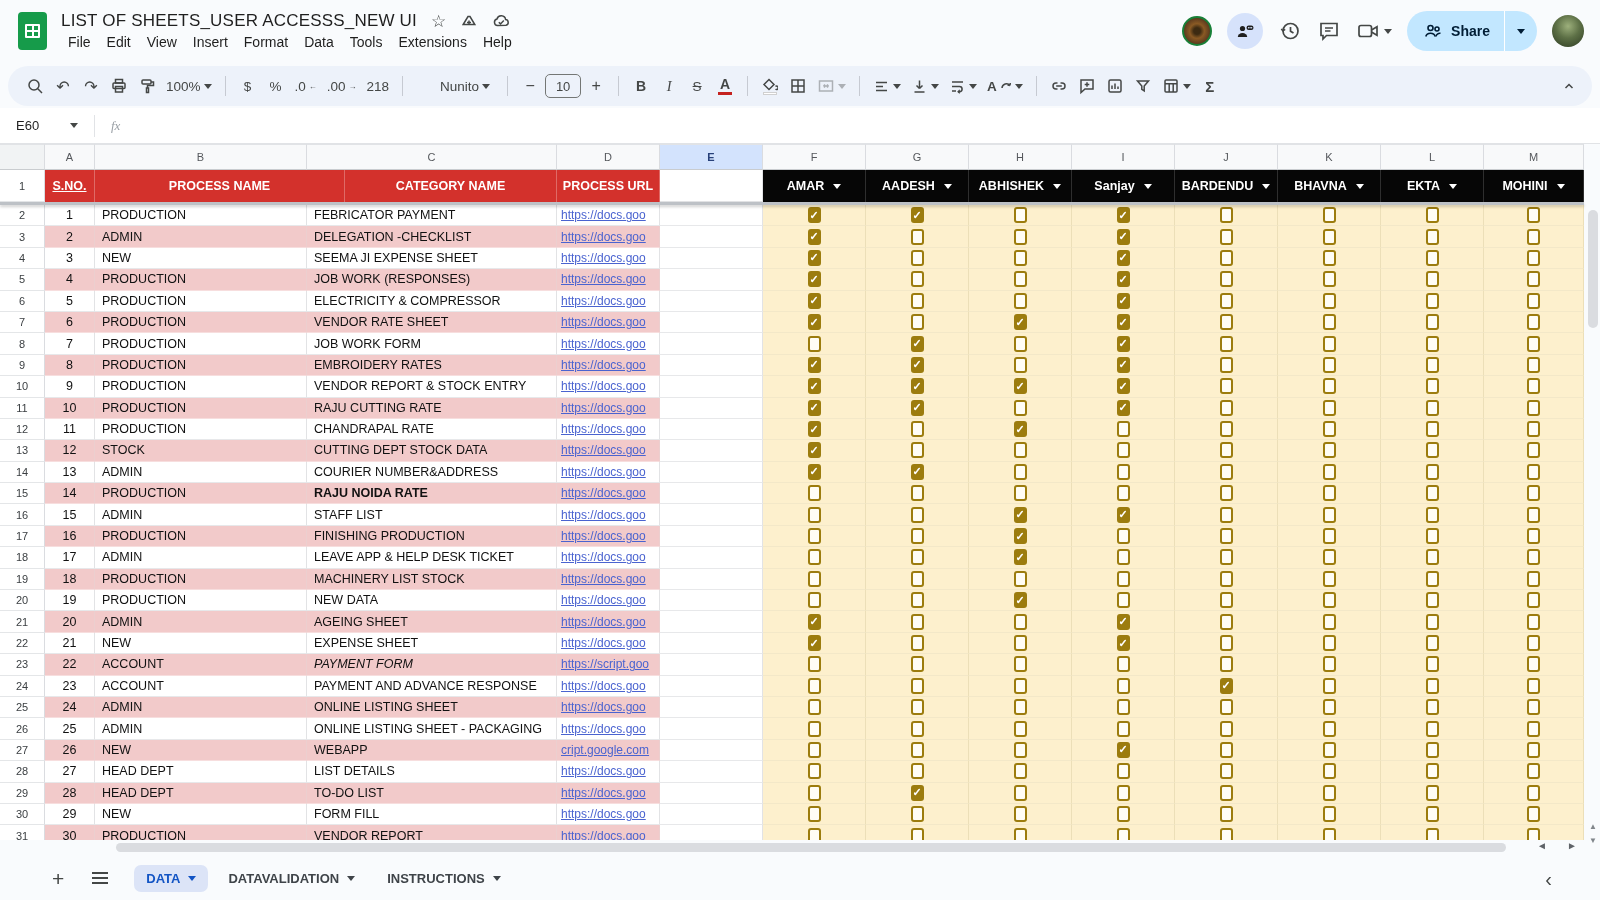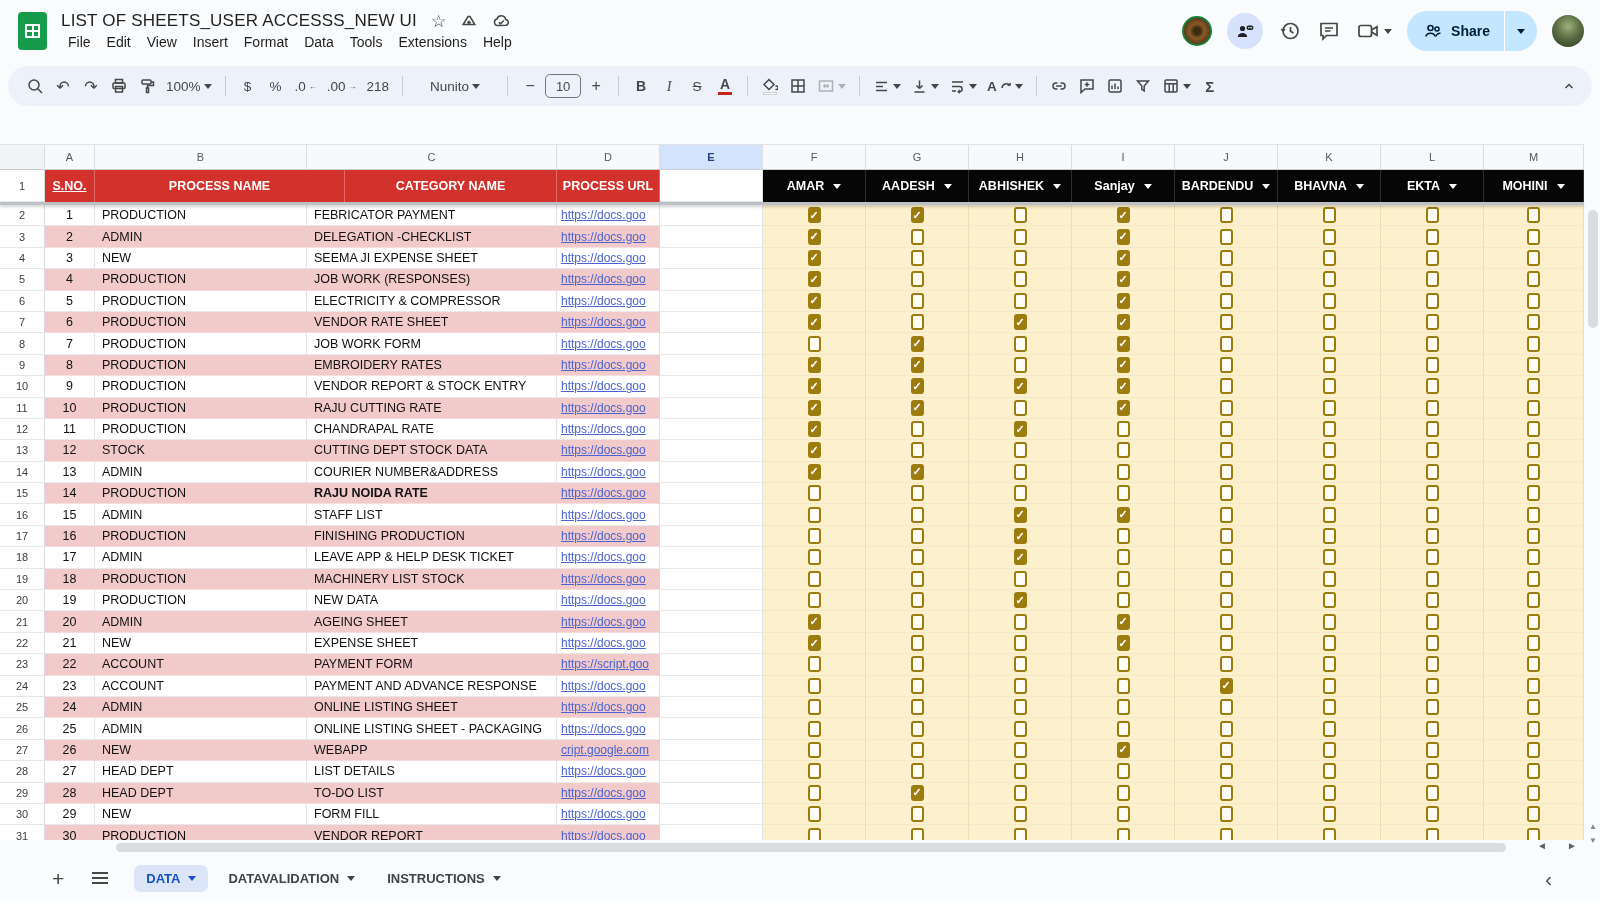--- a/index.html
+++ b/index.html
@@ -33,21 +33,21 @@
   #share-caret .caret-dn { border-top-color:#001d35; }
   #user-avatar { width:32px; height:32px; border-radius:50%; background:radial-gradient(circle at 50% 35%, #9db07c 0%, #5d7046 45%, #2c3a22 100%); cursor:pointer; }
 
   
   #toolbar { position:absolute; left:8px; top:66px; width:1584px; height:40px; background:#edf2fa; border-radius:20px; display:flex; align-items:center; padding:0 10px 0 14px; gap:2px; }
   .tb-btn { min-width:26px; height:28px; display:flex; align-items:center; justify-content:center; border-radius:4px; color:#444746; font-size:13px; cursor:pointer; padding:0 4px; gap:3px; }
   .tb-txt { font-size:13.5px; color:#444746; }
   .tb-div { width:1px; height:20px; background:#c6cad2; margin:0 7px; }
   .tb-svg { stroke:#444746; fill:none; stroke-width:1.5; }
   .glyph { font-size:16px; color:#444746; }
-  #font-name-btn { min-width:86px; justify-content:center; padding:0 8px; }
+  #font-name-btn { min-width:86px; justify-content:flex-end; padding:0 8px; }
   #font-size-box { width:36px; height:24px; border:1px solid #747775; border-radius:5px; display:flex; align-items:center; justify-content:center; font-size:13px; color:#444746; background:transparent; }
   .b-b { font-weight:800; font-size:14px; }
   .b-i { font-style:italic; font-size:14.5px; font-family:"Liberation Serif", serif; }
   .b-s { text-decoration:line-through; font-size:13.5px; }
   .b-a { font-size:14px; font-weight:600; line-height:1; display:flex; flex-direction:column; align-items:center; }
   .b-a .bar { width:14px; height:3px; margin-top:1px; }
   .bar-red { background:#c5221f; }
   .bar-white { background:#fff; border:1px solid #d0d0d0; }
   .dim { opacity:.38; }
   #tb-collapse { margin-left:auto; }
@@ -330,20 +330,28 @@
         <span class="caret-dn"></span>
       </span>
     <span class="tb-btn" style="font-size:15px;font-weight:600">Σ</span>
     <span class="tb-btn" id="tb-collapse">
         <svg class="tb-svg" width="16" height="16" viewBox="0 0 16 16">
           <path d="M4.5 10 L8 6.5 L11.5 10"></path>
         </svg>
       </span>
   </div>
 
+  <div id="formulabar">
+    <div id="namebox">
+      <span id="cell-ref">E60</span>
+      <span class="caret-dn"></span>
+    </div>
+    <div class="fb-div"></div>
+    <span id="fx">fx</span>
+  </div>
 
   <div id="grid">
     <div id="colheaders">
         <div class="ch corner" style="width: 45px;"></div>
         <div class="ch" style="width: 50px;">A</div>
         <div class="ch" style="width: 212px;">B</div>
         <div class="ch" style="width: 250px;">C</div>
         <div class="ch" style="width: 103px;">D</div>
         <div class="ch sel" style="width: 103px;">E</div>
         <div class="ch" style="width: 103px;">F</div>
@@ -1108,21 +1116,21 @@
             <div class="box"></div>
           </div>
           <div class="cell chk" style="width: 100px;">
             <div class="box"></div>
           </div>
         </div>
         <div class="row band">
           <div class="cell rn">23</div>
           <div class="cell ca" style="width: 50px;">22</div>
           <div class="cell cb" style="width: 212px;">ACCOUNT</div>
-          <div class="cell cc" style="width: 250px;">PAYMENT FORM</div>
+          <div class="cell cc" style="width: 250px; font-style: italic;">PAYMENT FORM</div>
           <div class="cell cd" style="width: 103px;">
             <a>https://script.goo</a>
           </div>
           <div class="cell ce" style="width: 103px;"></div>
           <div class="cell chk" style="width: 103px;">
             <div class="box"></div>
           </div>
           <div class="cell chk" style="width: 103px;">
             <div class="box"></div>
           </div>

